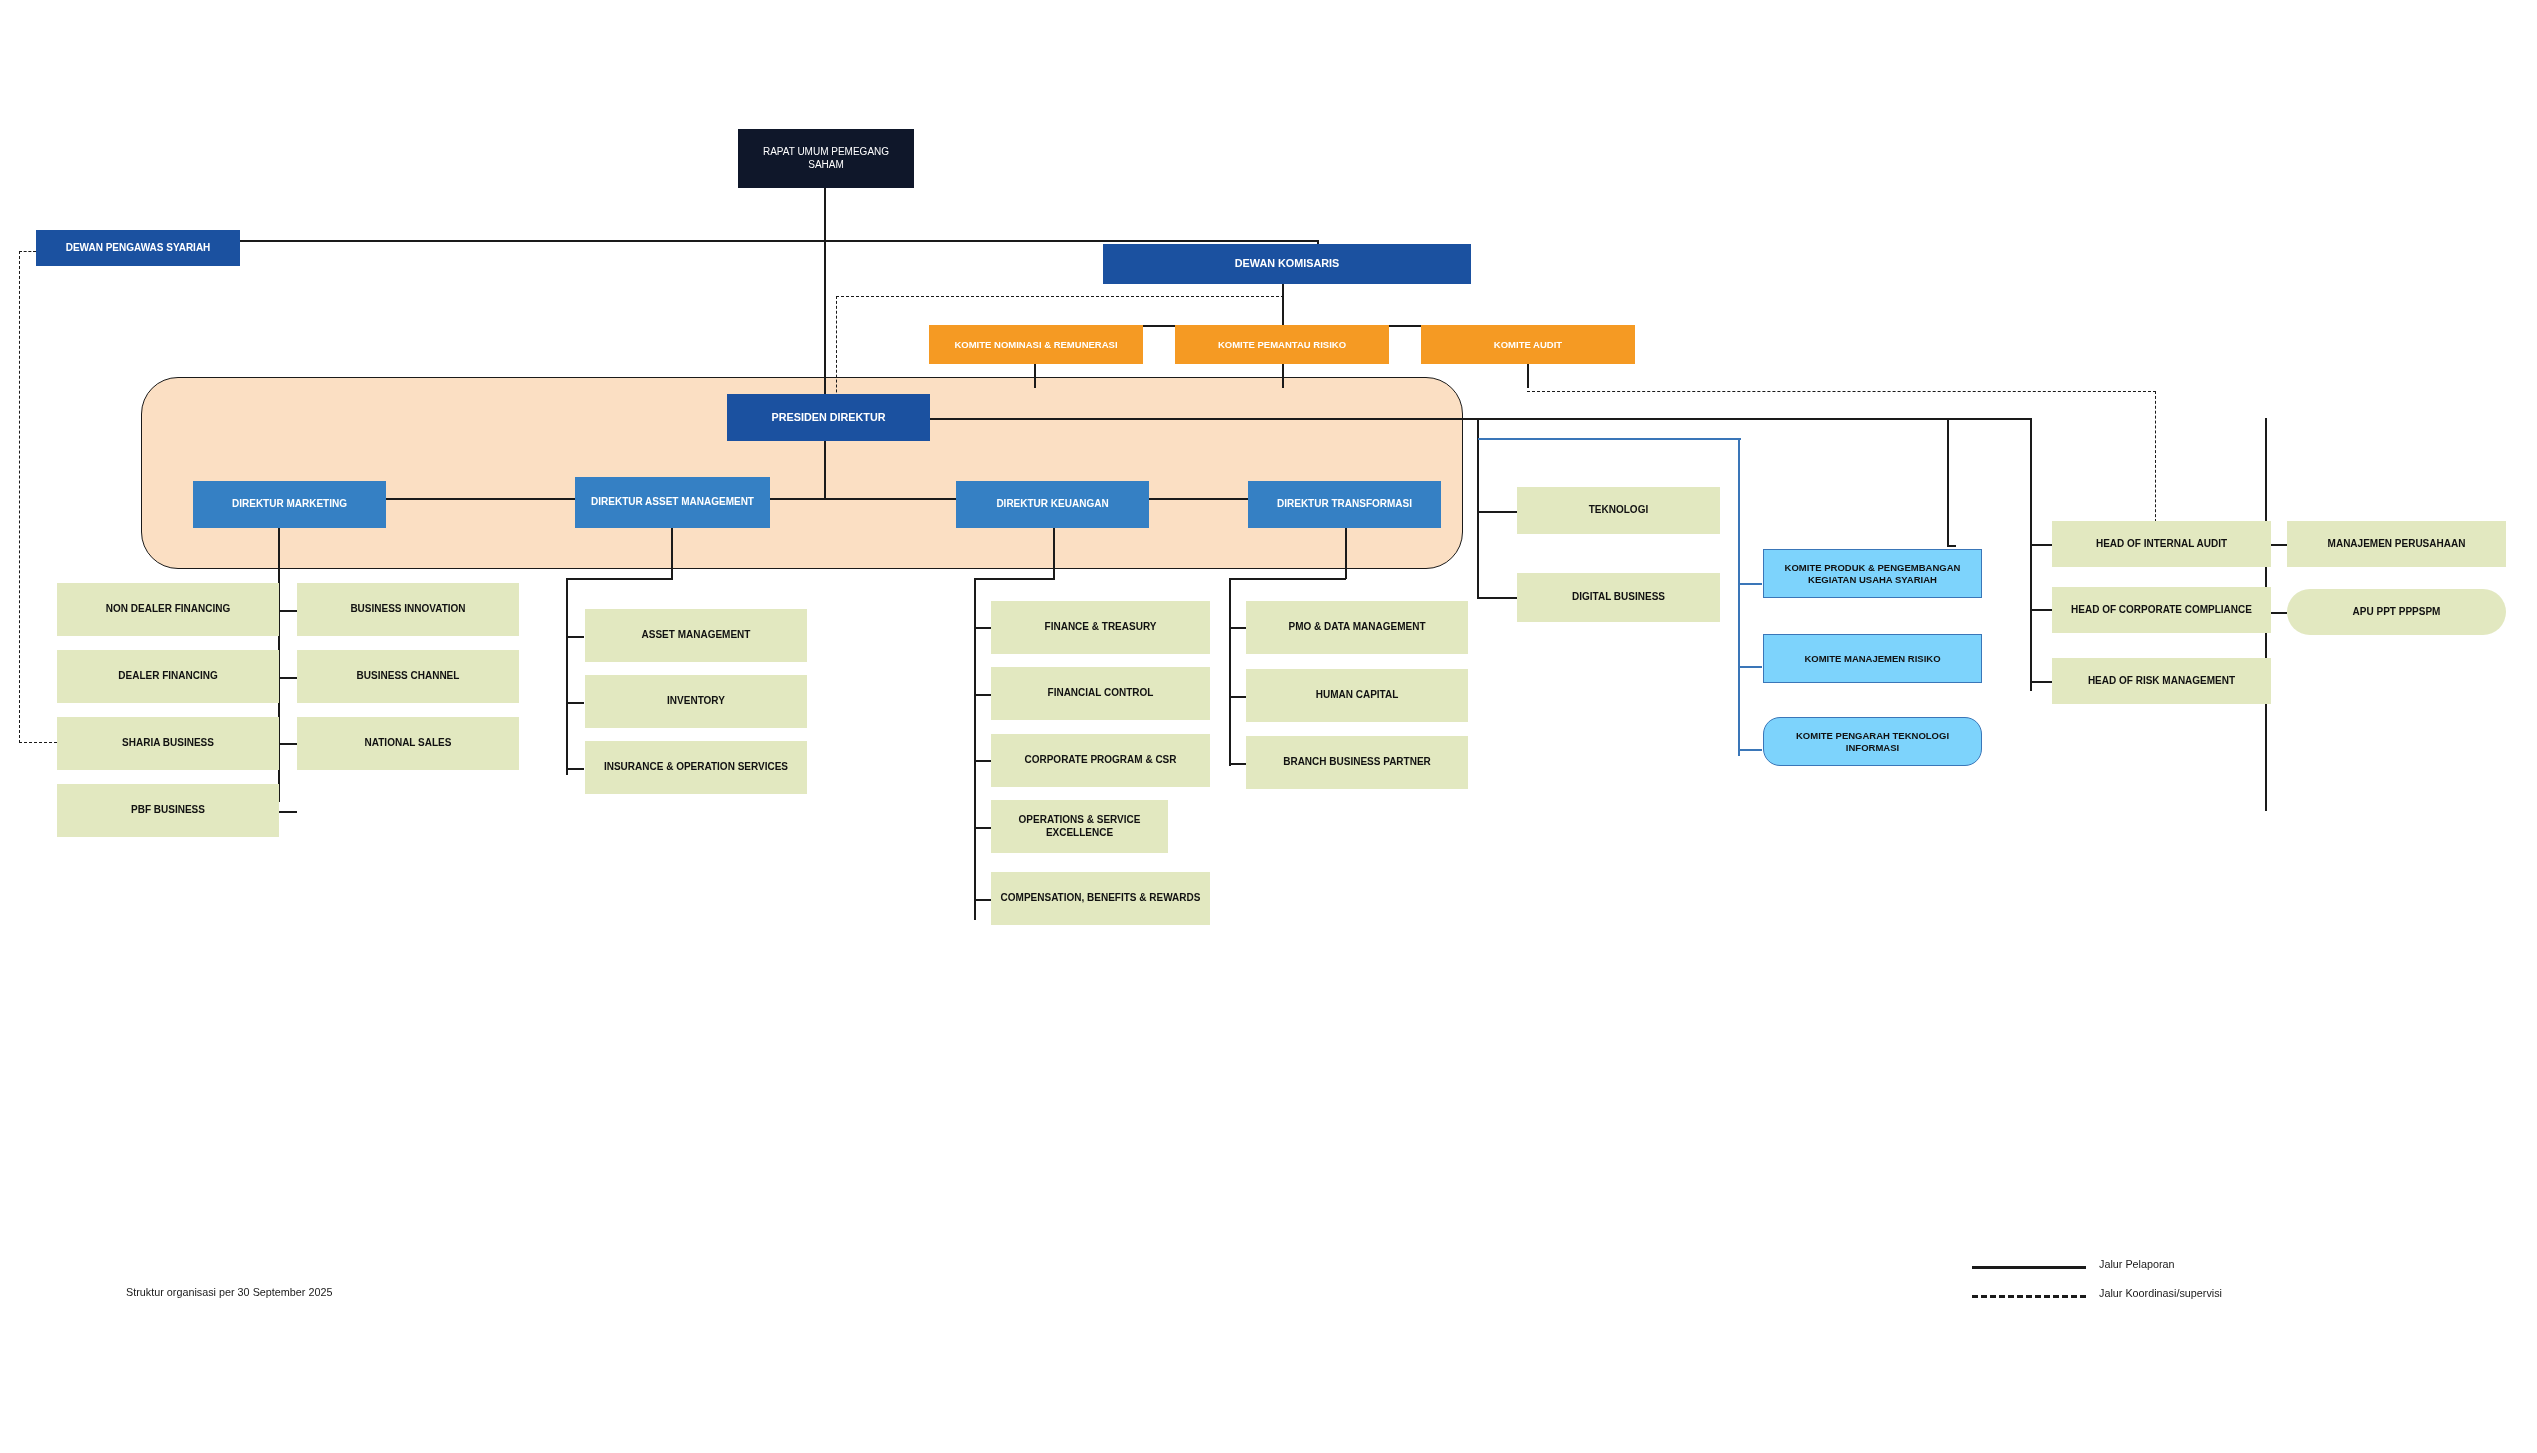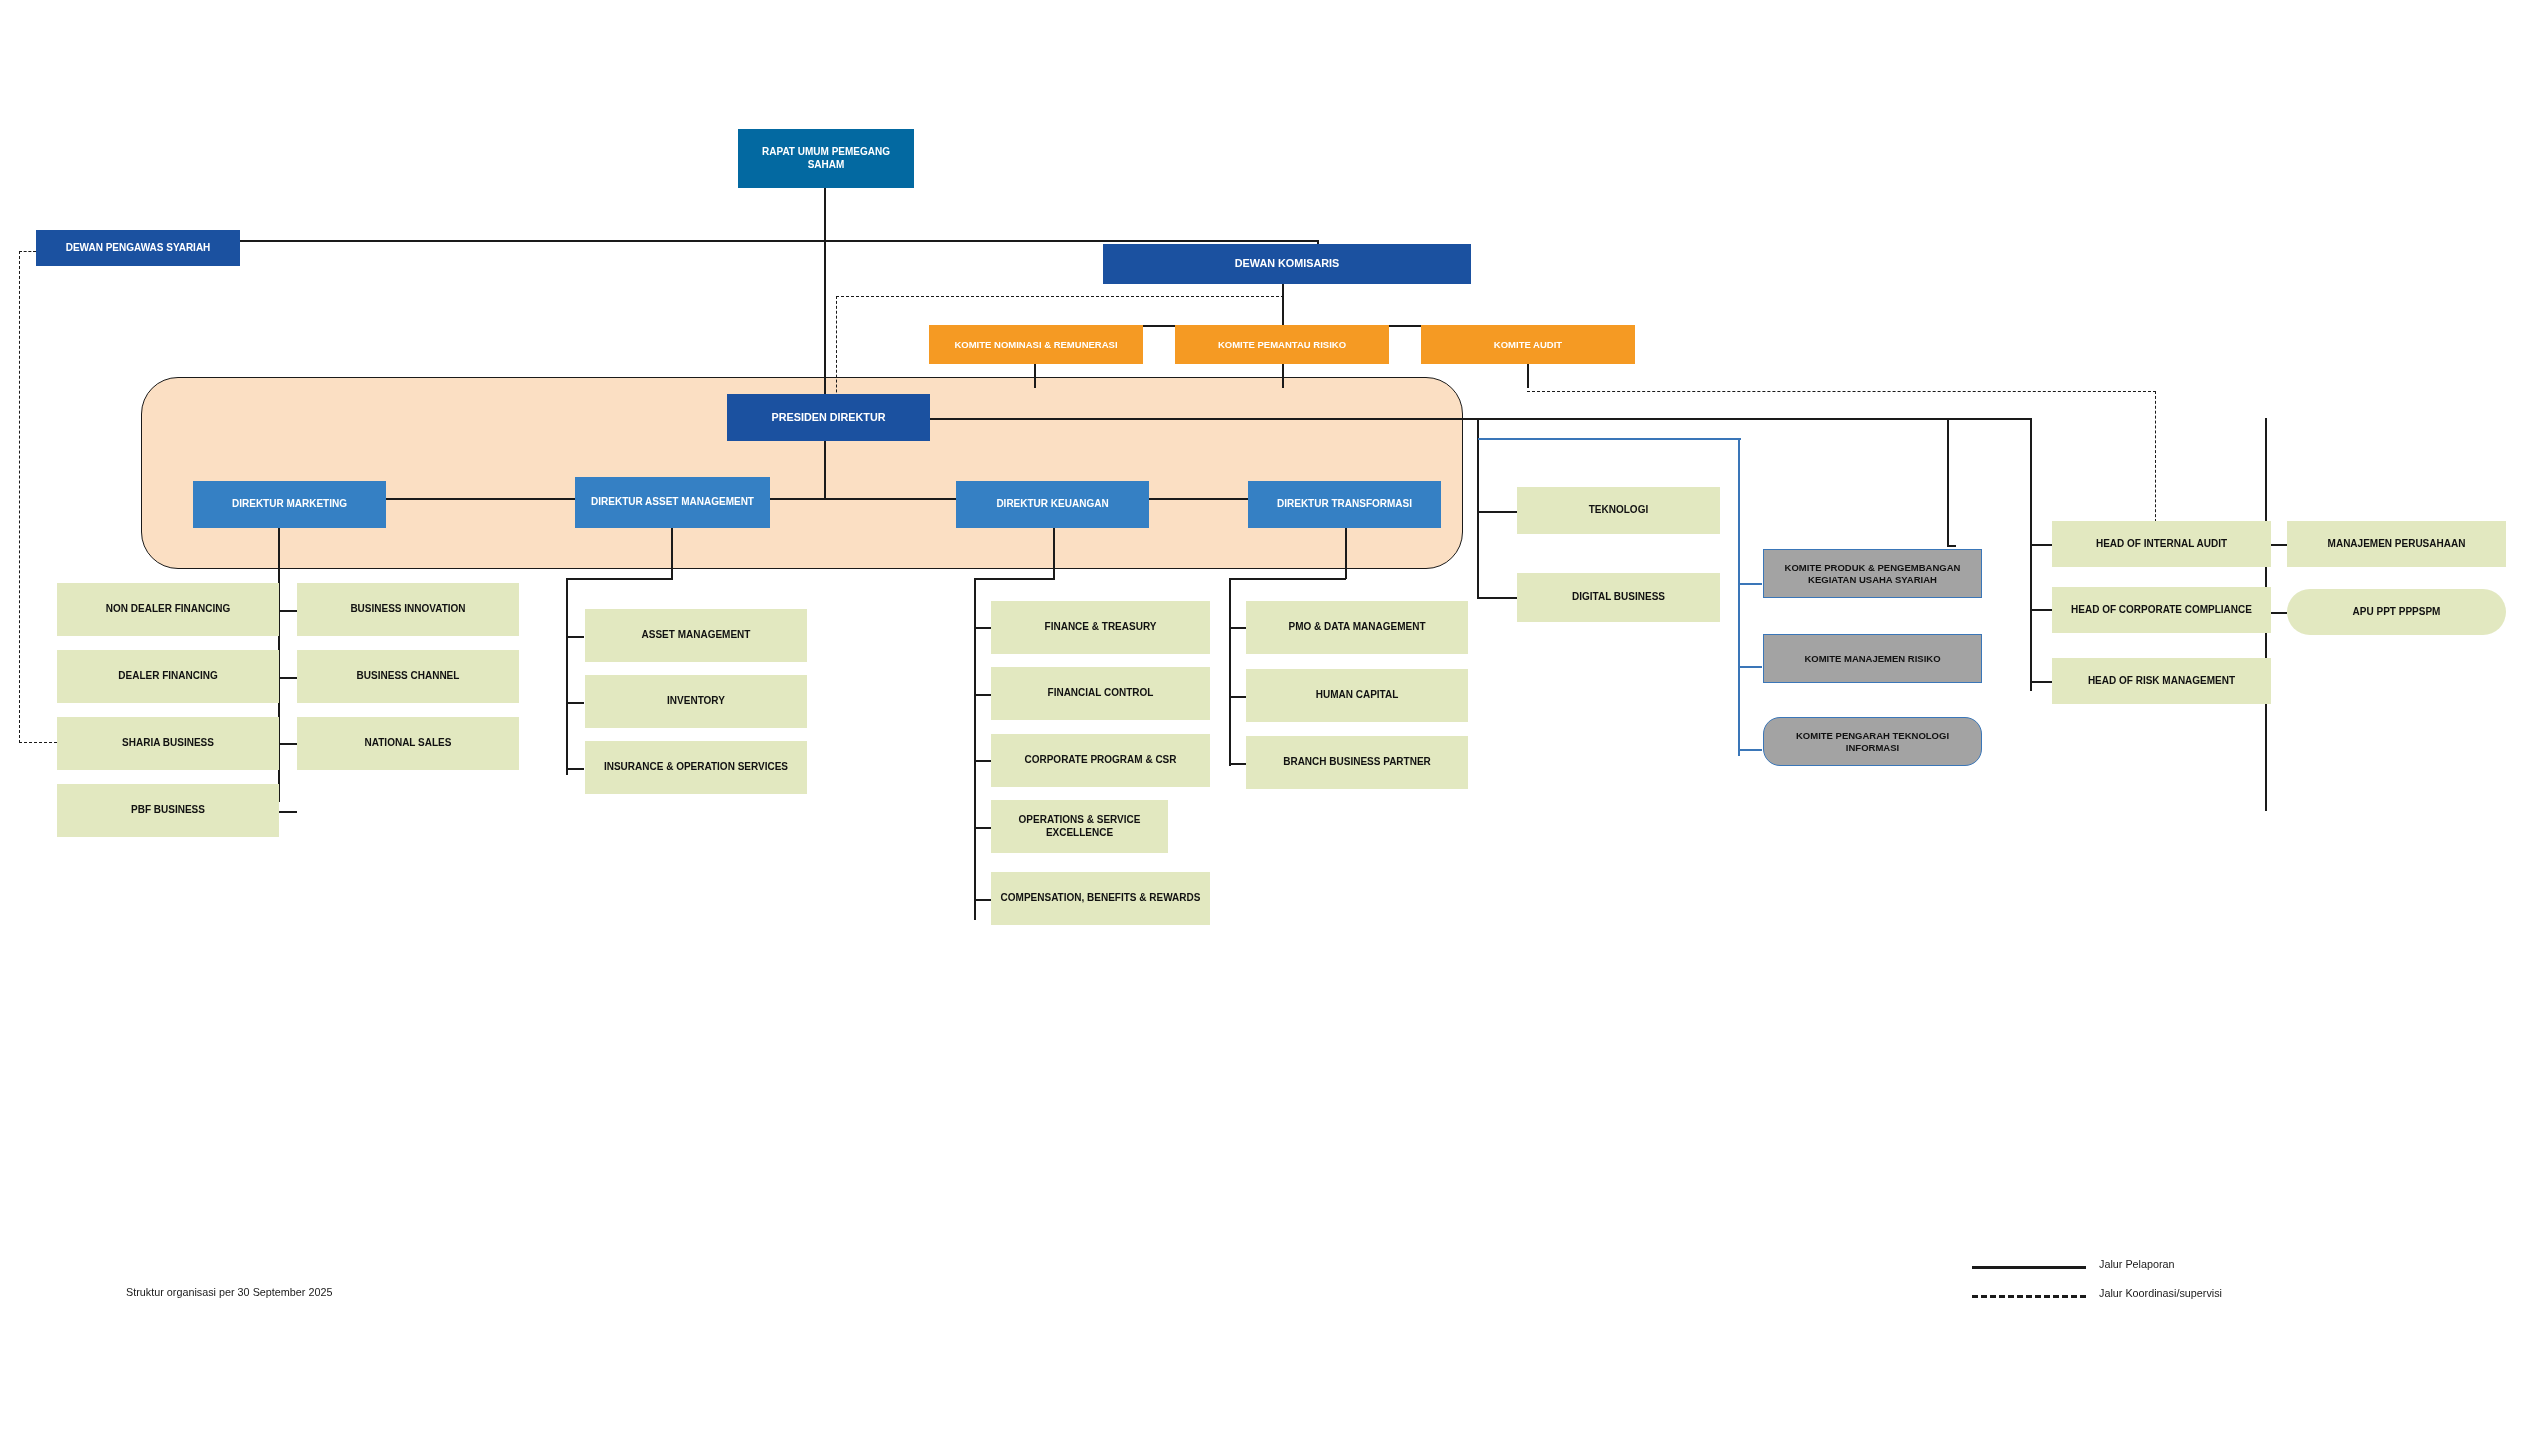--- a/index.html
+++ b/index.html
@@ -2,26 +2,26 @@
 <html style="font-size:10px"><head>
 <meta charset="utf-8">
 <style>
   html,body{margin:0;padding:0;background:#ffffff;}
   body{font-family:"Liberation Sans","DejaVu Sans",sans-serif;}
   #canvas{position:relative;width:2538px;height:1454px;background:#ffffff;overflow:hidden;}
 
   .node{position:absolute;box-sizing:border-box;display:flex;align-items:center;justify-content:center;text-align:center;line-height:1.22;z-index:5;}
 
   
-  .n-gray   {background:#0369a1;color:#ffffff;font-weight:bold;}
+  .n-gray   {background:#0f172a;color:#ffffff;font-weight:normal;}
   .n-navy   {background:#1b51a0;color:#ffffff;font-weight:bold;}
   .n-blue   {background:#3580c4;color:#ffffff;font-weight:bold;}
   .n-orange {background:#f59a23;color:#ffffff;font-weight:bold;}
   .n-green  {background:#e2e8c0;color:#111111;font-weight:bold;}
-  .n-white  {background:#a3a3a3;color:#111111;font-weight:bold;border:1.3px solid #3a76b8;}
+  .n-white  {background:#7dd3fc;color:#111111;font-weight:bold;border:1.3px solid #3a76b8;}
 
   
   #direksi-pod{position:absolute;left:141px;top:377px;width:1320px;height:190px;
       background:#fbdfc3;border:1.9px solid #1a1a1a;border-radius:37px;z-index:1;}
 
   
   .ln{position:absolute;background:#1a1a1a;z-index:3;}
   .lnh{height:1.9px;}
   .lnv{width:1.9px;}
   .ln-blue{background:#3a76b8;}

